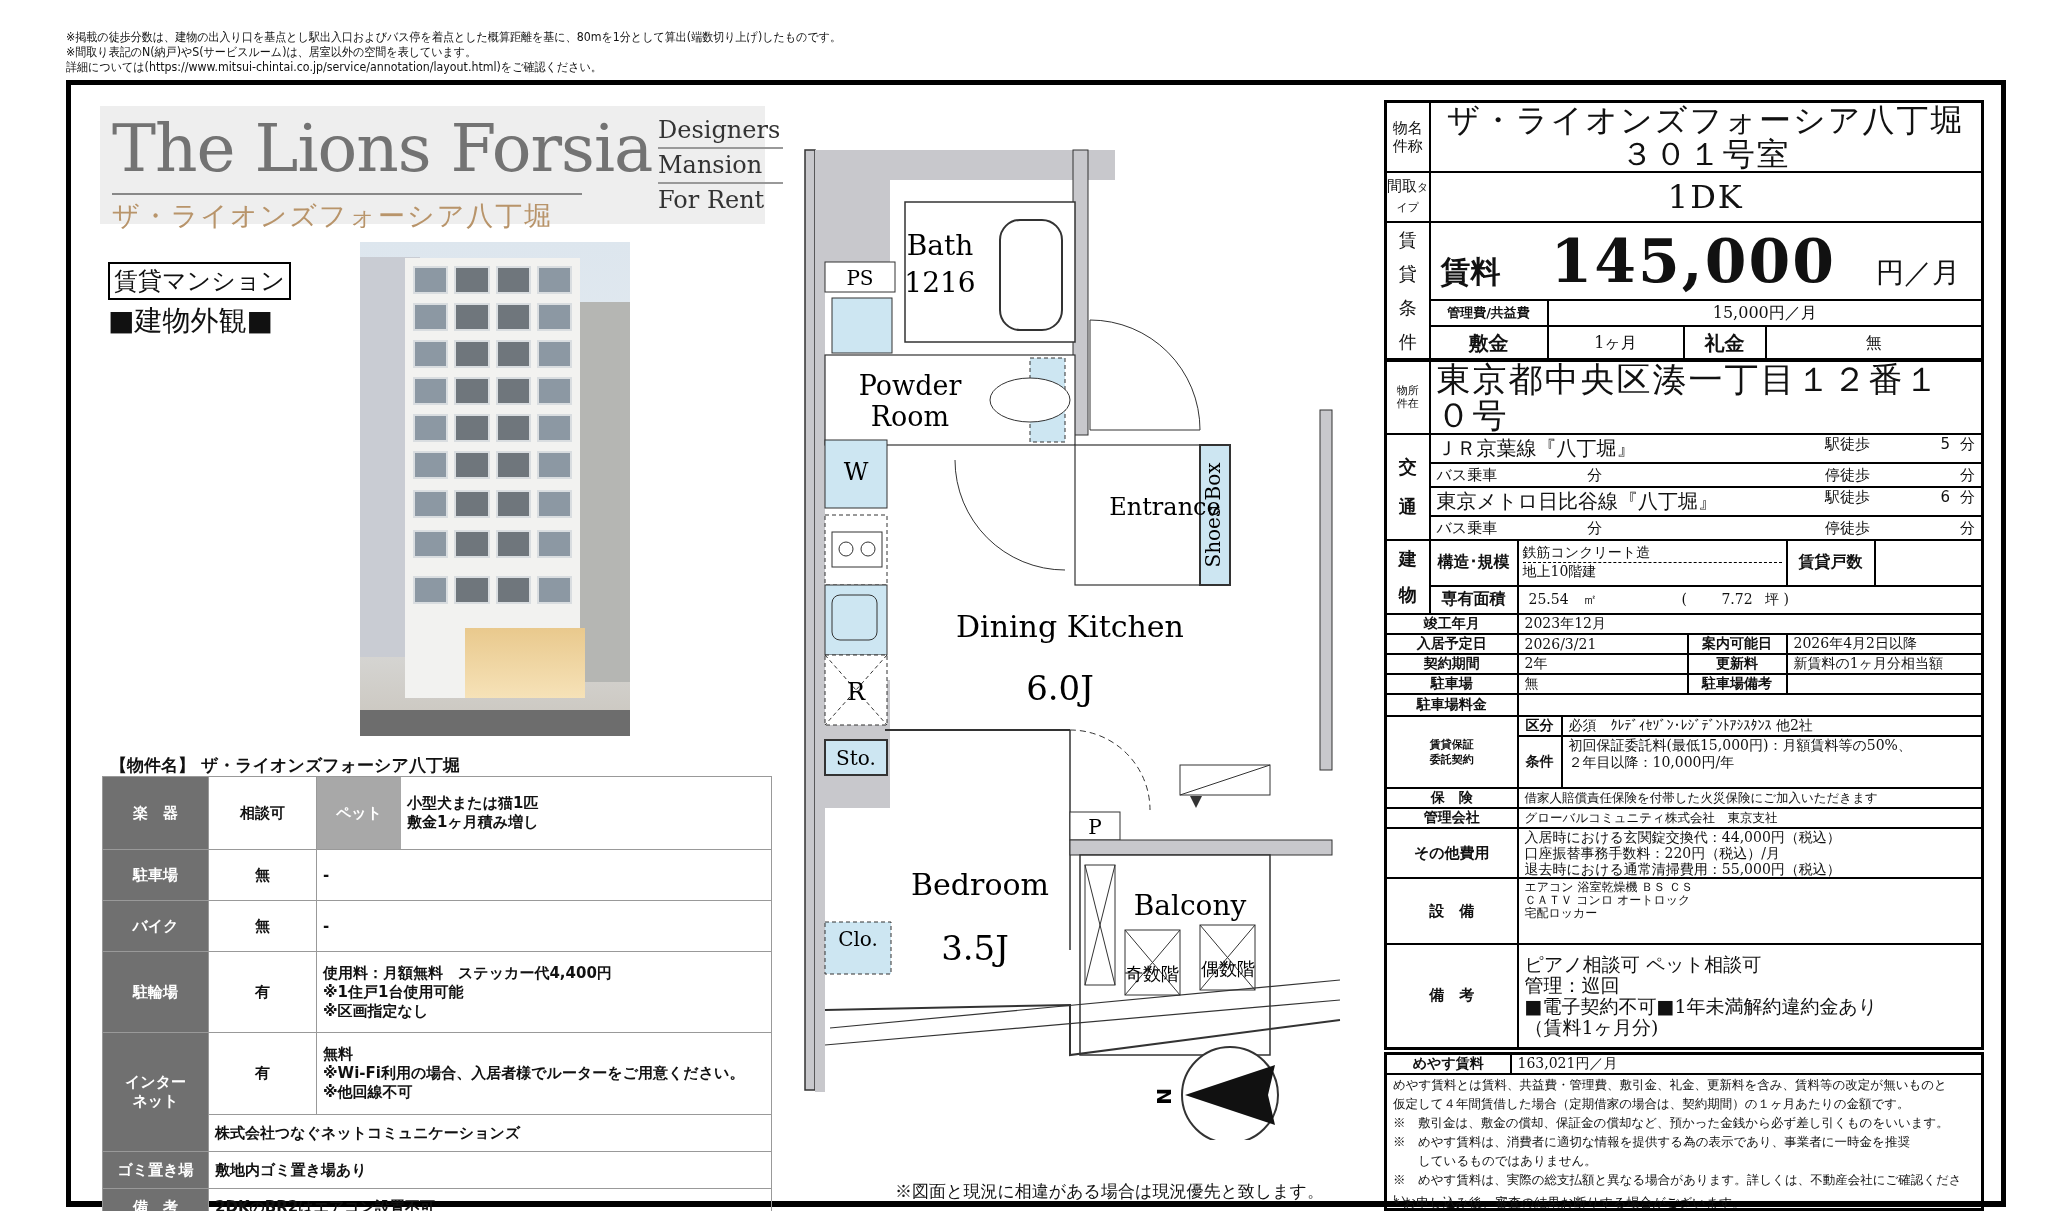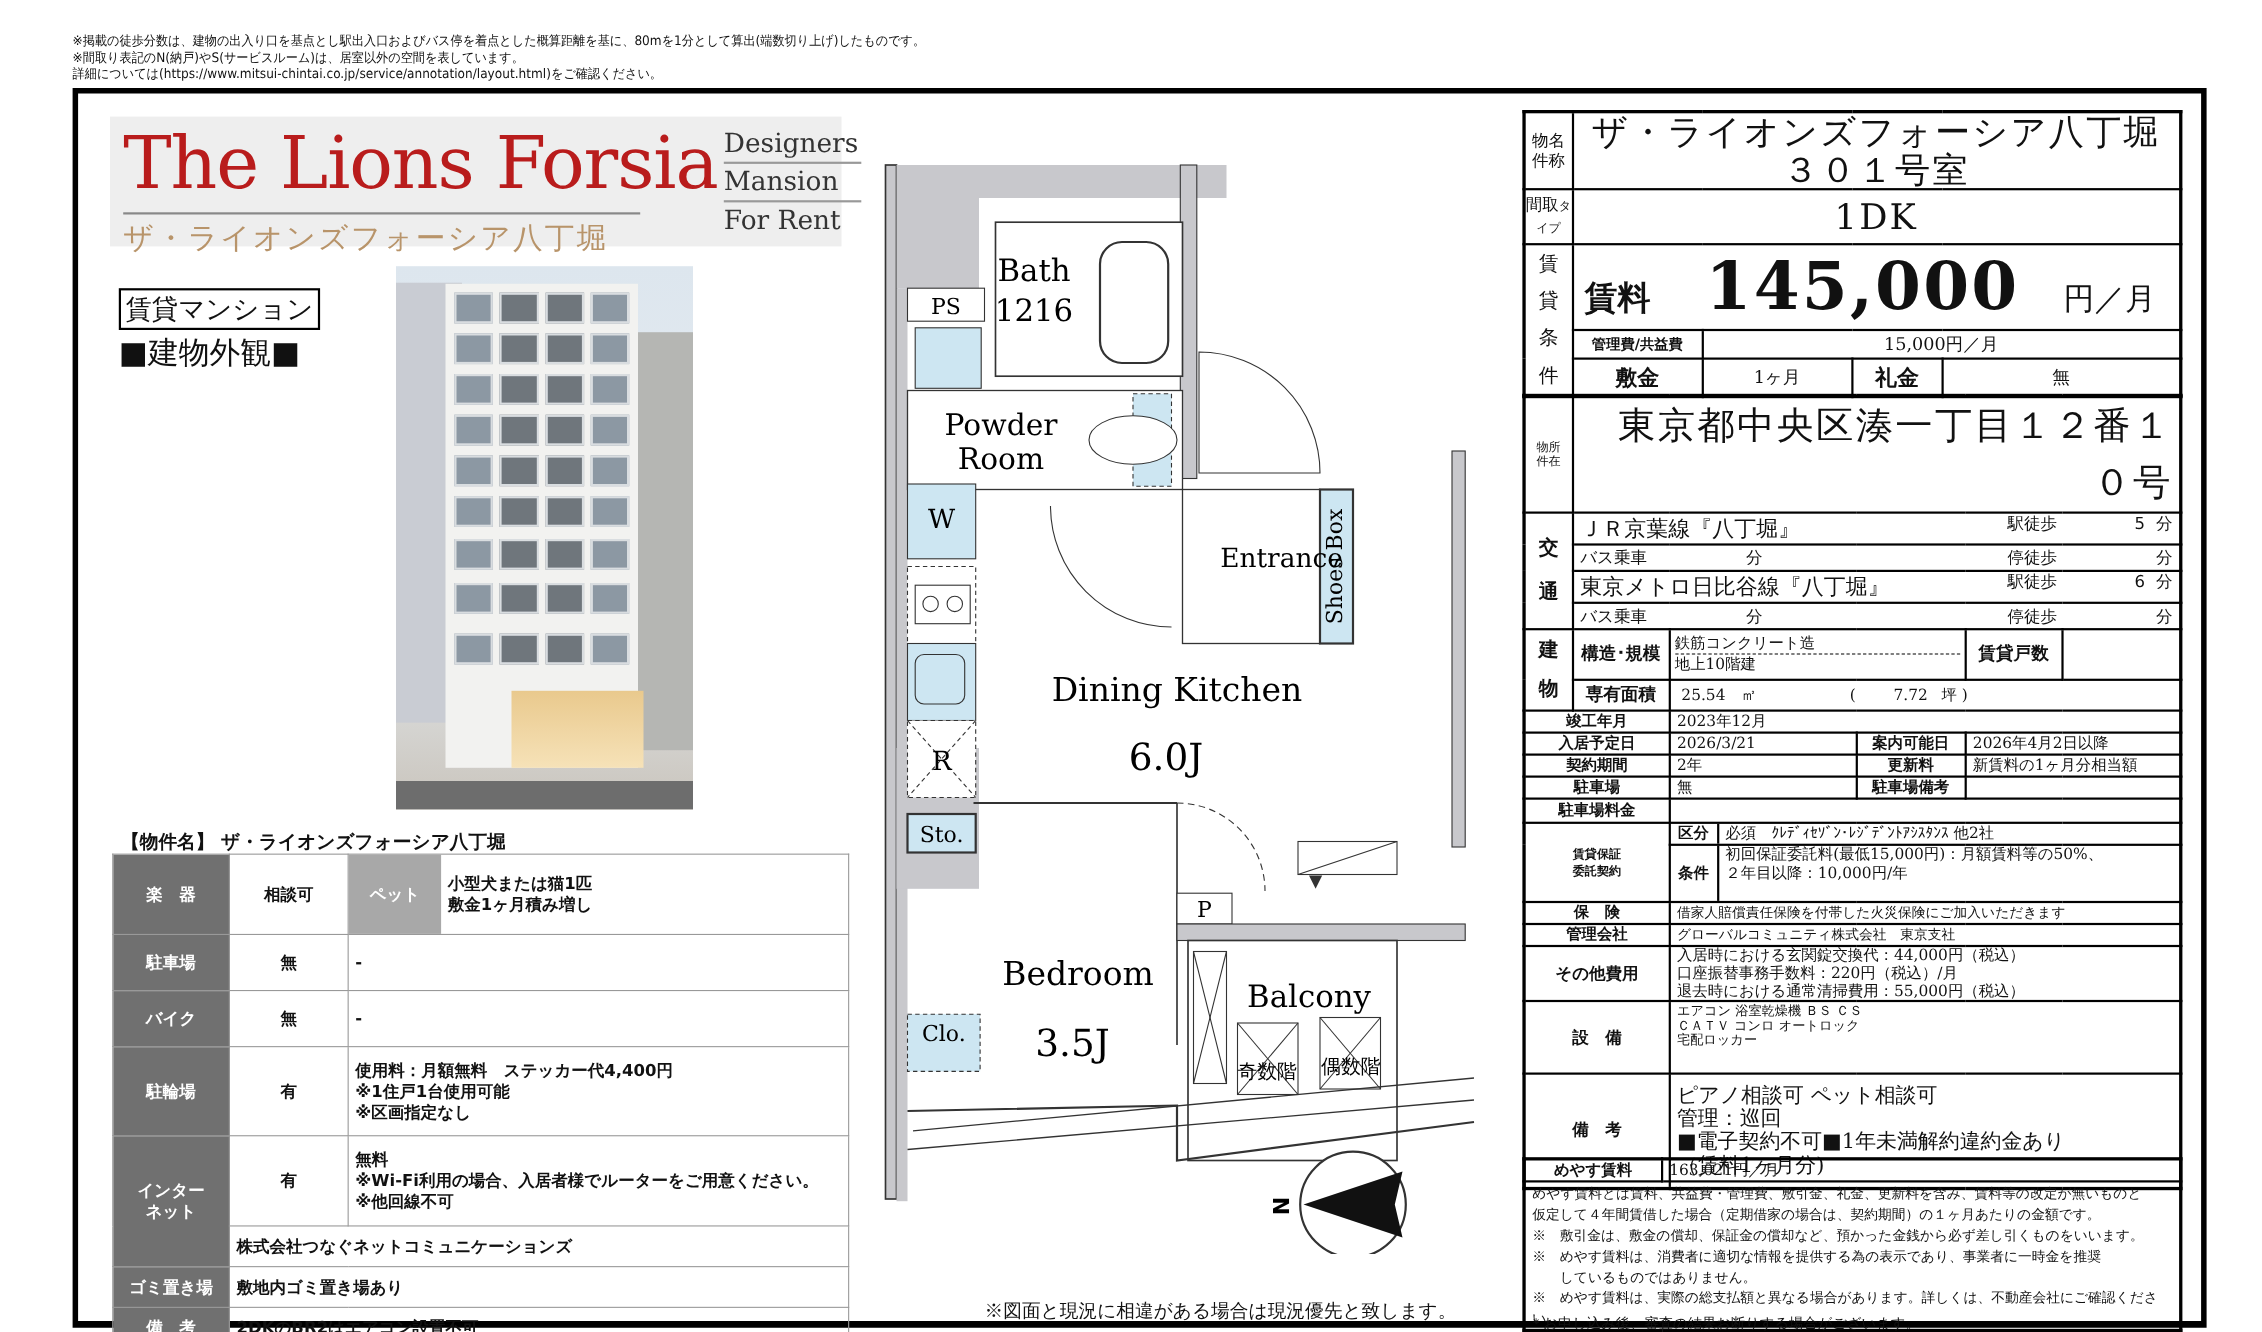--- a/index.html
+++ b/index.html
@@ -9,21 +9,21 @@
 
   
   .notes { position: absolute; left: 66px; top: 30px; font-size: 12px; line-height: 15px; color: #111; }
   .notes div { white-space: nowrap; transform: scaleX(0.92); transform-origin: left; }
 
   
   .frame { position: absolute; left: 66px; top: 80px; width: 1940px; height: 1127px; border: 5px solid #000; border-bottom-width: 6px; }
 
   
   .brand { position: absolute; left: 100px; top: 106px; width: 665px; height: 118px; background: #eeeeee; }
-  .brand-main { position: absolute; left: 12px; top: 4px; font-size: 66px; color: #b91c1c; font-family: "DejaVu Serif", serif; letter-spacing: -1px; white-space: nowrap; }
+  .brand-main { position: absolute; left: 12px; top: 4px; font-size: 66px; color: #737373; font-family: "DejaVu Serif", serif; letter-spacing: -1px; white-space: nowrap; }
   .brand-rule { position: absolute; left: 12px; top: 87px; width: 470px; height: 2px; background: #888; }
   .brand-jp { position: absolute; left: 12px; top: 86px; font-size: 27px; color: #b8946a; font-family: "DejaVu Serif", serif; letter-spacing: 2px; white-space: nowrap; }
   .brand-sub { position: absolute; left: 538px; top: 8px; width: 125px; margin-left: 20px; }
   .brand-sub div { font-family: "DejaVu Serif", serif; font-size: 24px; color: #333; border-bottom: 2px solid #999; padding: 2px 0 3px 0; white-space: nowrap; }
   .brand-sub div:last-child { border-bottom: none; }
 
   .rental-tag { position: absolute; left: 108px; top: 262px; border: 2px solid #000; padding: 1px 4px; font-size: 24px; white-space: nowrap; }
   .exterior-label { position: absolute; left: 108px; top: 302px; font-size: 28px; white-space: nowrap; }
 
   
@@ -58,21 +58,21 @@
   .rt .lab { font-family: "DejaVu Sans", sans-serif; font-weight: bold; text-align: center; white-space: nowrap; }
   .t1 { top: 100px; border: 3px solid #000; }
   .t2 { top: 358px; border: 3px solid #000; }
   .t3 { top: 1052px; border: 3px solid #000; }
   .title-cell { text-align: center; font-size: 32px; line-height: 34px; letter-spacing: 2px; }
   .rent-row td { height: 78px; }
   .rent-label { font-family: "DejaVu Sans", sans-serif; font-size: 30px; font-weight: bold; }
   .rent-value { font-size: 60px; font-weight: bold; letter-spacing: 2px; padding: 0 40px 0 50px; }
   .rent-unit { font-size: 28px; }
   .small { font-size: 14px; }
-  .addr { font-size: 34px; letter-spacing: 2px; line-height: 52px; text-align: right; }
+  .addr { font-size: 34px; letter-spacing: 2px; line-height: 36px; }
   .dotted { border-bottom: 1px dashed #000; }
   .disc { font-size: 12.5px; line-height: 19px; padding: 2px 8px; }
   .dflex { display: flex; justify-content: space-between; }
 </style>
 </head>
 <body>
 
 <div class="notes">
   <div>※掲載の徒歩分数は、建物の出入り口を基点とし駅出入口およびバス停を着点とした概算距離を基に、80mを1分として算出(端数切り上げ)したものです。</div>
   <div>※間取り表記のN(納戸)やS(サービスルーム)は、居室以外の空間を表しています。</div>

